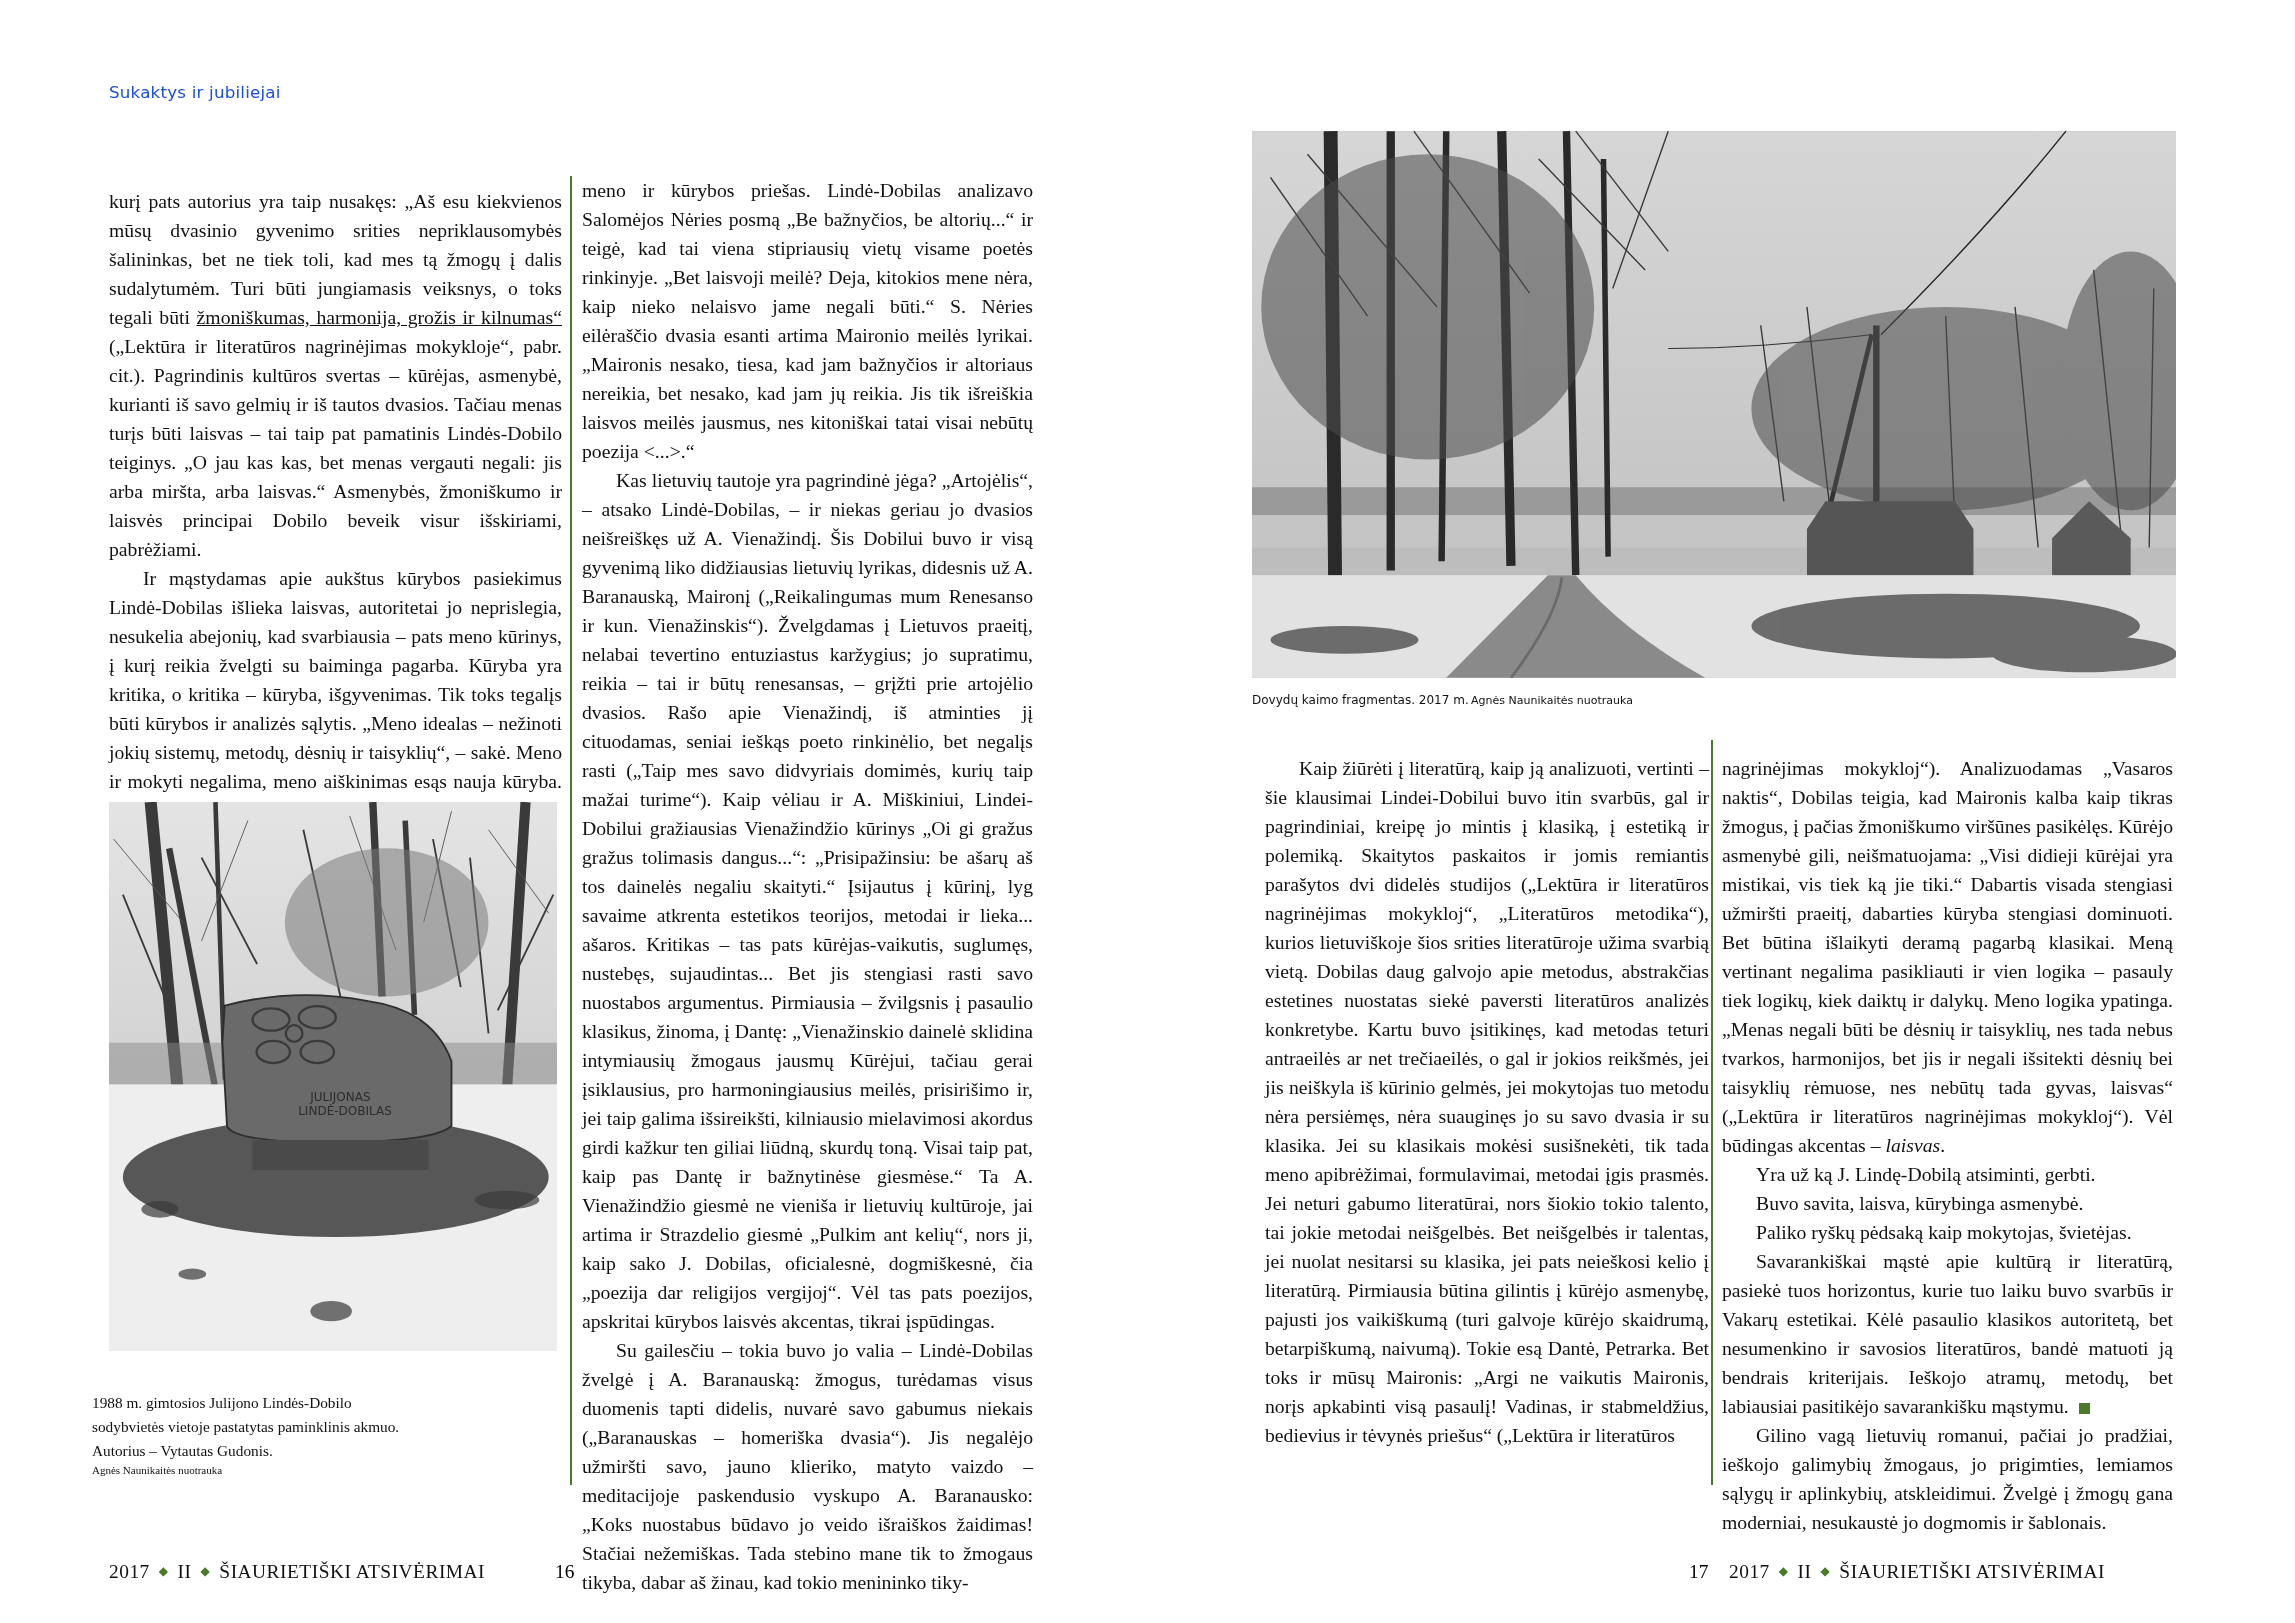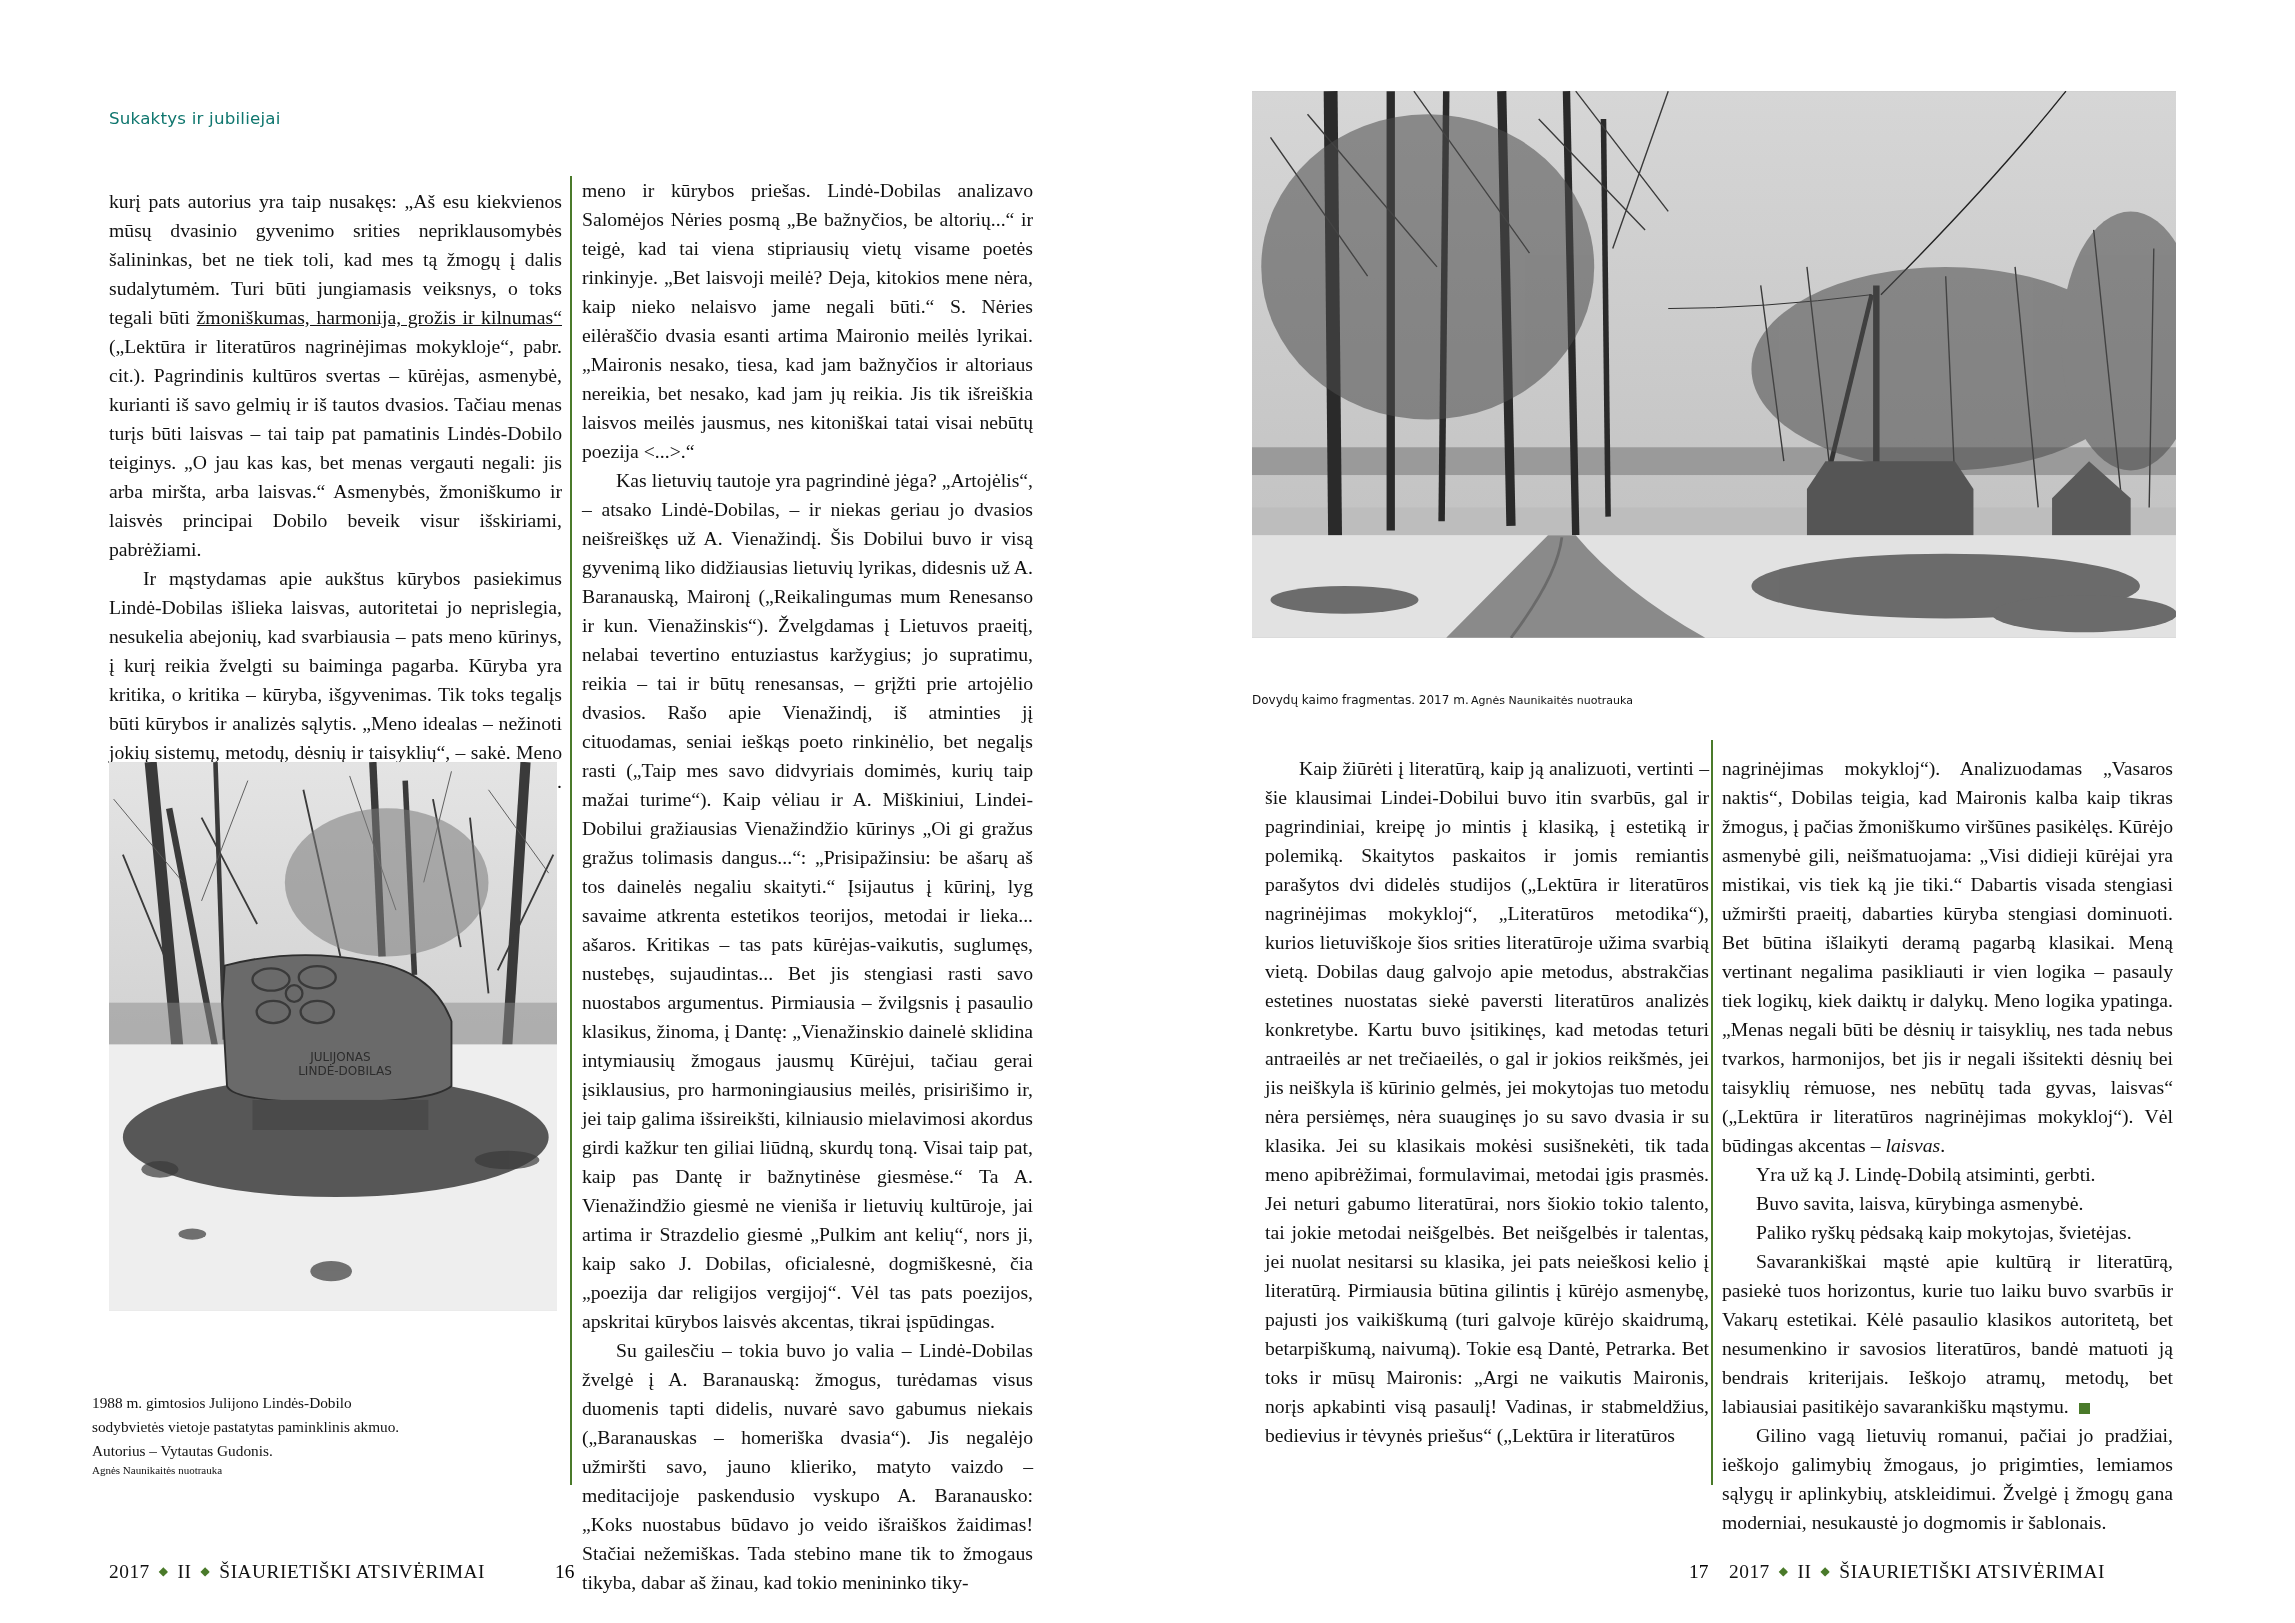--- a/index.html
+++ b/index.html
@@ -1,30 +1,30 @@
 <!DOCTYPE html>
 <html style="font-size:7.4px"><head>
 <meta charset="utf-8">
 <style>
   html, body { margin:0; padding:0; background:#ffffff; }
   body { width:2295px; height:1623px; position:relative; overflow:hidden;
          font-family:"Liberation Serif", serif; color:#111; }
   .page { position:absolute; top:0; height:1623px; width:1148px; background:#fff; }
   .page.left { left:0; }
   .page.right { left:1148px; }
-  .section-label { position:absolute; left:109px; top:108px; font-family:"DejaVu Sans", sans-serif;
-         font-size:16.7px; color:#0f766e; letter-spacing:0.2px; }
+  .section-label { position:absolute; left:109px; top:82px; font-family:"DejaVu Sans", sans-serif;
+         font-size:16.7px; color:#1d4ed8; letter-spacing:0.2px; }
   .col { position:absolute; font-size:19.7px; line-height:29px; text-align:justify;
          hyphens:manual; }
   .col p { margin:0; }
   .col p.indent { text-indent:34px; }
   .col .u { text-decoration:underline; }
   .col em { font-style:italic; }
   .rule { position:absolute; width:1.9px; background:#4a7a2a; }
-  .photo { position:absolute; overflow:hidden; background:#bdbdbd; }
+  .photo { position:absolute; overflow:hidden; background:#bdbdbd;margin-top:40px; }
   .caption { position:absolute; font-family:"DejaVu Sans", sans-serif; color:#111; }
   .caption .main { font-size:15.3px; line-height:24px; display:block; }
   .caption .credit { font-size:11px; line-height:15.7px; display:block; }
   .caption .inline-credit { font-size:11px; }
   .footer { position:absolute; top:1561px; font-family:"Liberation Serif", serif; font-size:19.4px;
             letter-spacing:0.5px; color:#111; white-space:nowrap; }
   .footer .dia { color:#4a7a2a; font-size:12px; vertical-align:2.8px; margin:0 3.7px; }
   .pagenum { position:absolute; top:1561px; font-family:"Liberation Serif", serif; font-size:19.4px; color:#000000; }
   .endmark { display:inline-block; width:11px; height:11px; background:#4a7a2a; margin-left:10.2px; vertical-align:-0.9px; }
   svg { display:block; }

